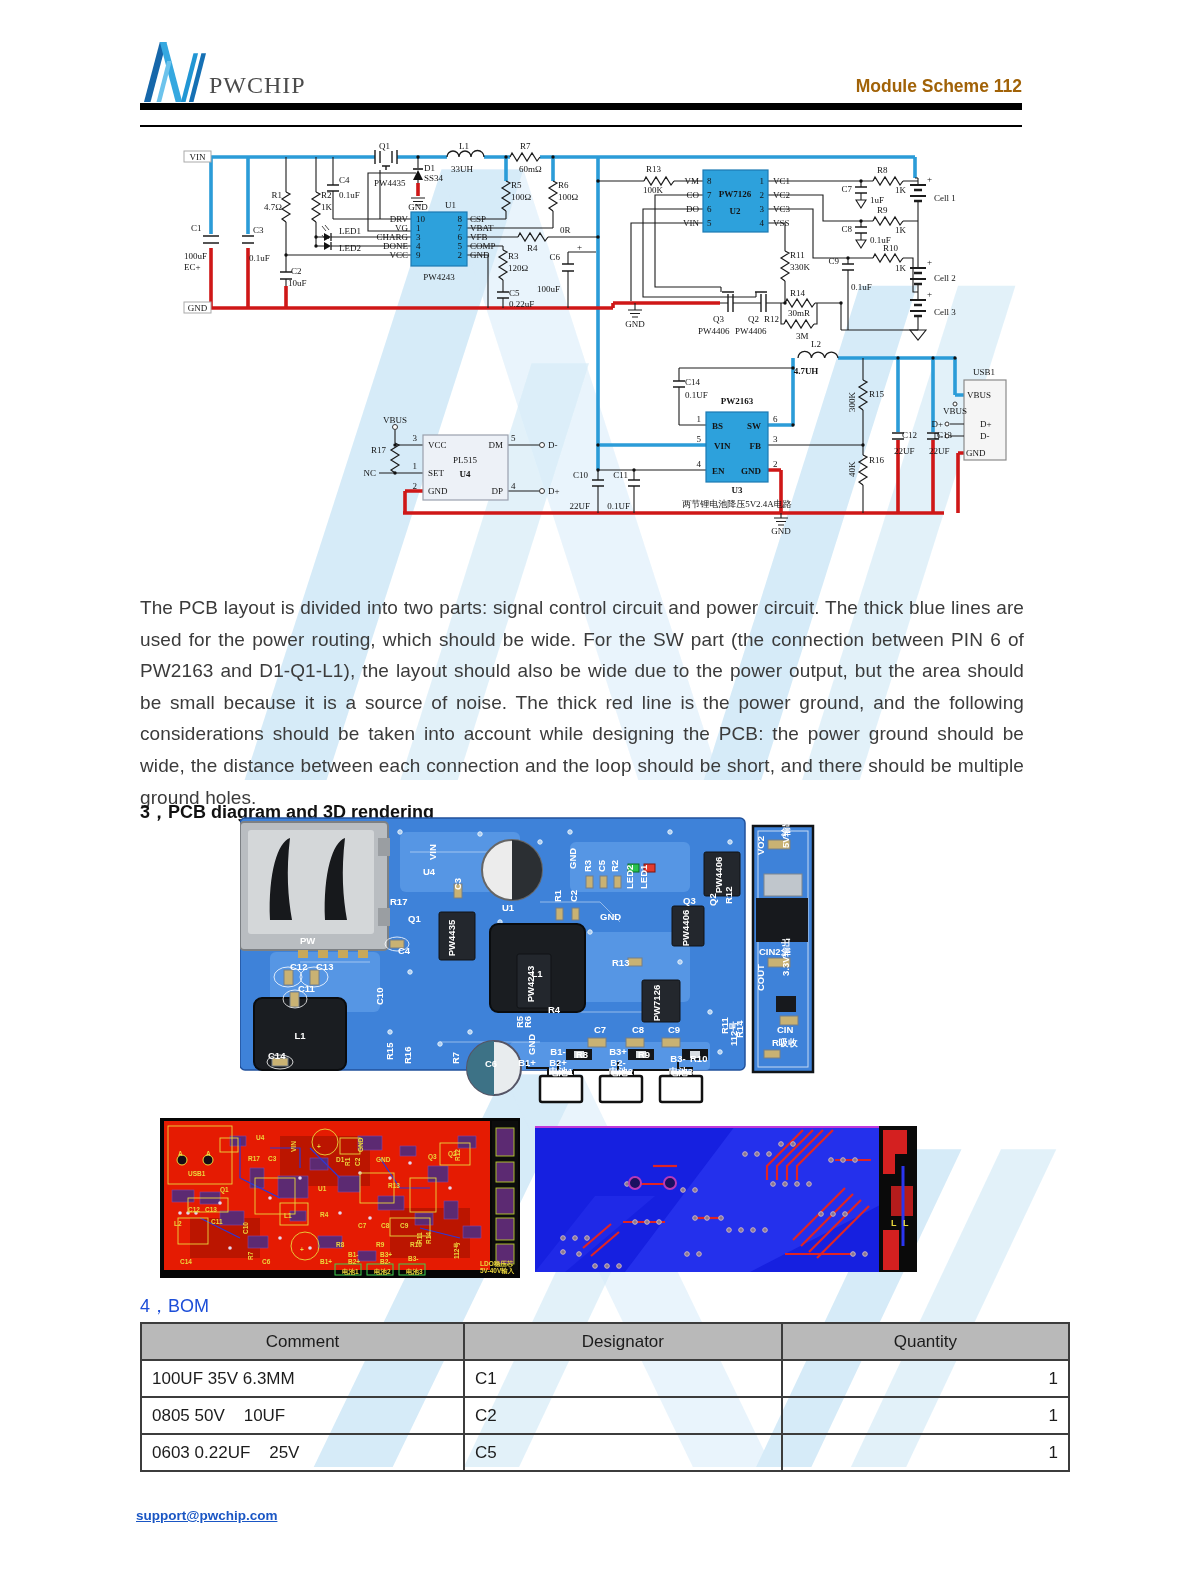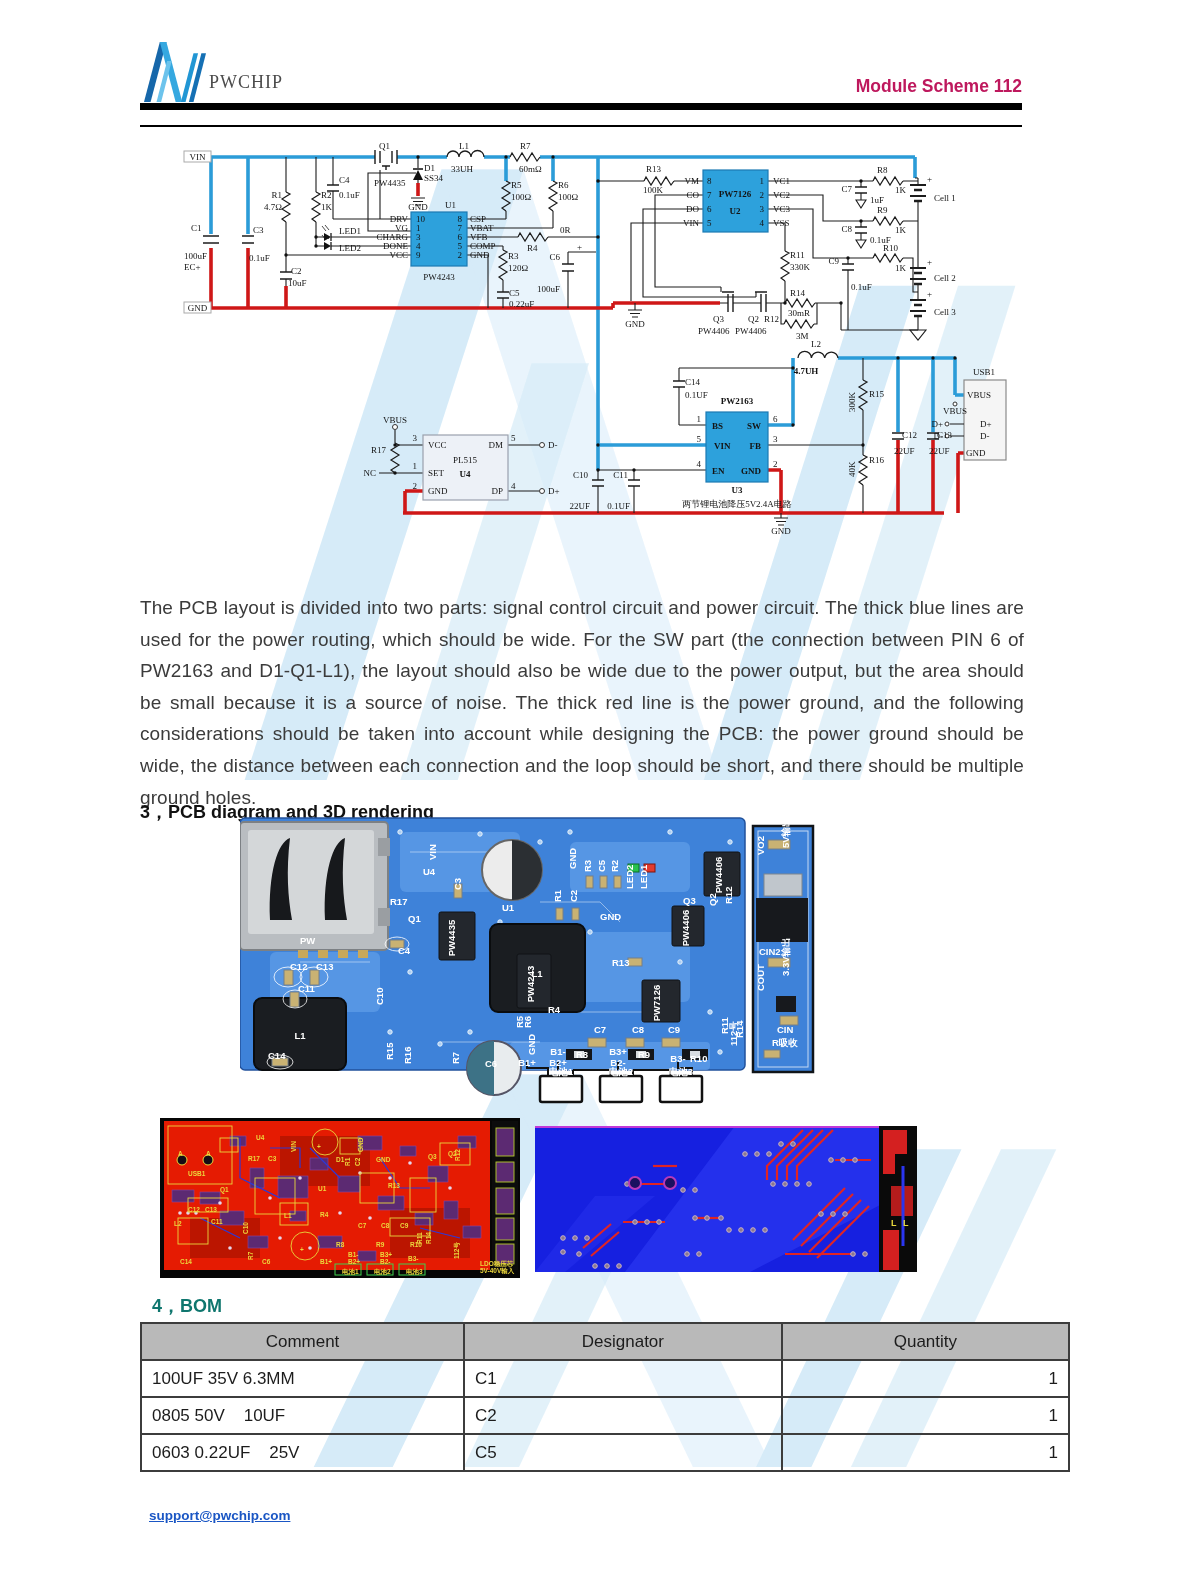--- a/index.html
+++ b/index.html
@@ -1,36 +1,36 @@
 <!DOCTYPE html>
 <html><head>
 <meta charset="utf-8">
 <style>
   html,body{margin:0;padding:0;background:#888;}
   .page{position:relative;width:1190px;height:1587px;background:#fff;overflow:hidden;
         font-family:"Liberation Sans",sans-serif;}
   .abs{position:absolute;}
   
   .brand-text{position:absolute;left:209px;top:72px;font-family:"Liberation Serif",serif;
-      font-size:18px;color:#4c4c4c;letter-spacing:1px;}
-  .doc-title{position:absolute;right:168px;top:76px;font-size:17.5px;font-weight:bold;color:#be185d;margin-left:48px;}
+      font-size:24px;color:#4c4c4c;letter-spacing:1px;}
+  .doc-title{position:absolute;right:168px;top:76px;font-size:17.5px;font-weight:bold;color:#a16207;margin-left:48px;}
   .rule-thick{position:absolute;left:140px;top:103px;width:882px;height:7px;background:#000;}
   .rule-thin{position:absolute;left:140px;top:125px;width:882px;height:2px;background:#000;}
   
   .para{position:absolute;left:140px;top:549px;width:884px;font-size:19px;line-height:31.6px;
         color:#3b3b3b;text-align:justify;letter-spacing:.1px;margin-top:43px;}
   .h3{position:absolute;left:140px;top:781px;font-size:18px;font-weight:bold;color:#111;margin-top:19px;}
-  .h4{position:absolute;left:152px;top:1294px;font-size:18px;font-weight:bold;color:#0f766e;}
+  .h4{position:absolute;left:140px;top:1294px;font-size:18px;font-weight:normal;color:#1d4ed8;}
   
   .bom{position:absolute;left:140px;top:1322px;width:930px;border-collapse:collapse;
        font-size:17px;color:#1c1c1c;}
   .bom th{background:#b9b9b9;border:2px solid #3c3c3c;font-weight:normal;height:33px;text-align:center;}
   .bom td{border:2px solid #3c3c3c;border-top-width:1.5px;height:35px;padding:0 10px;white-space:pre;margin-top:45px;}
   .bom td.qty{text-align:right;}
-  .footer-link{position:absolute;left:149px;top:1508px;font-size:13.5px;font-weight:bold;
+  .footer-link{position:absolute;left:136px;top:1508px;font-size:13.5px;font-weight:bold;
        color:#1a56c4;text-decoration:underline;}
   svg{display:block;}
   svg text{user-select:none;}
   
   .wm path{fill:#cfe8f7;}
   
   #schem text.lb{font-family:"Liberation Serif",serif;font-size:9px;fill:#141414;}
   
   #p3d text.lb{font-family:"Liberation Sans",sans-serif;font-size:9.5px;fill:#fff;font-weight:600;}
   

